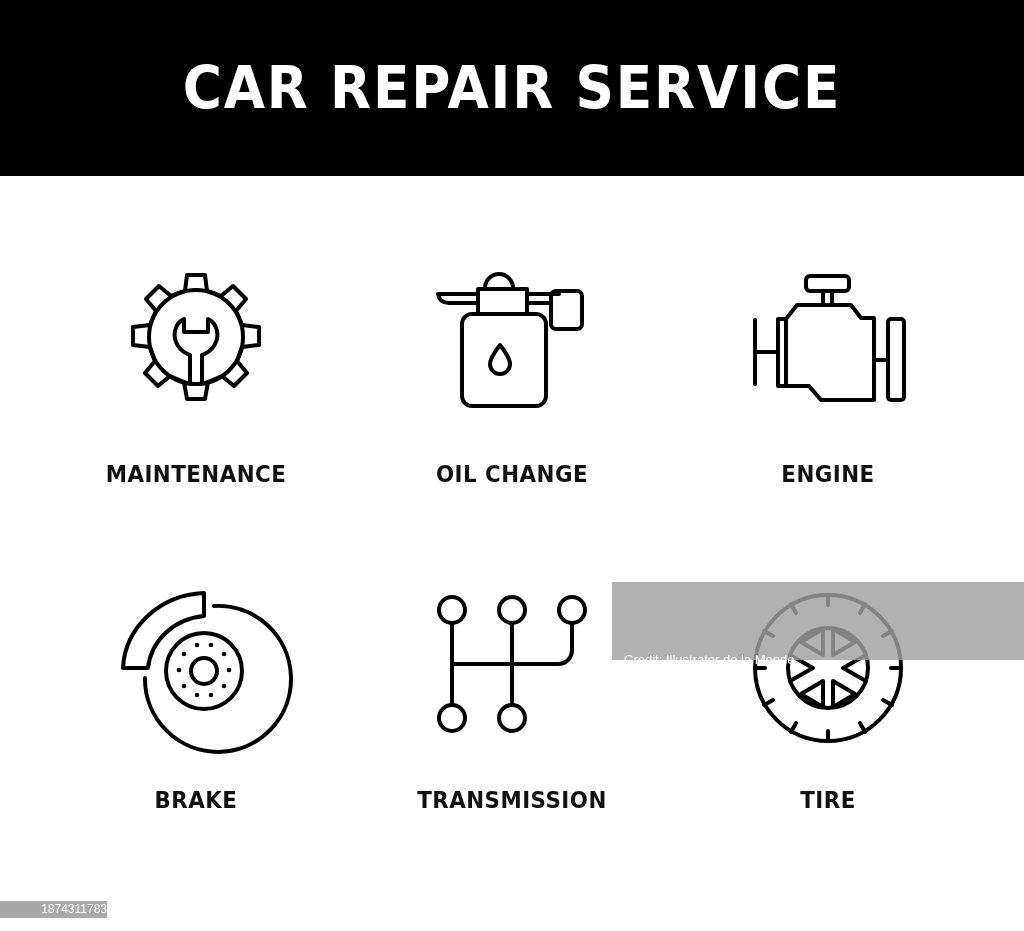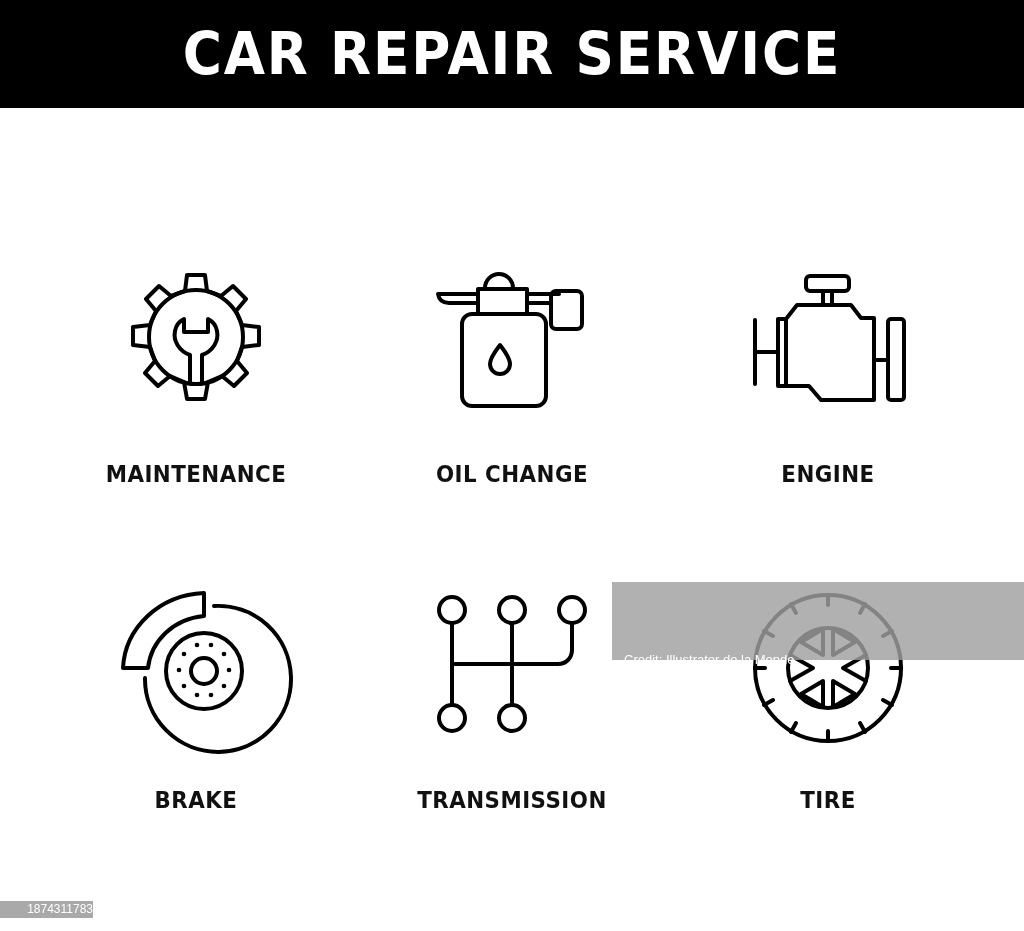--- a/index.html
+++ b/index.html
@@ -2,21 +2,21 @@
 <html><head>
 <meta charset="utf-8">
 <style>
   html, body { margin: 0; padding: 0; }
   body {
     width: 1024px; height: 931px; position: relative; overflow: hidden;
     background: #ffffff;
     font-family: "Liberation Sans", "DejaVu Sans", sans-serif;
   }
   .header {
-    position: absolute; left: 0; top: 0; width: 1024px; height: 108px;
+    position: absolute; left: 0; top: 0; width: 1024px; height: 176px;
     background: #000000;
     display: flex; align-items: center; justify-content: center;
   }
   .header h1 {
     margin: 0; color: #ffffff; font-weight: 700; font-size: 58px;
     letter-spacing: 2px; font-family: "DejaVu Sans", "Liberation Sans", sans-serif;
     transform: scaleX(0.92);
   }
   .icon {
     position: absolute; width: 170px; height: 170px;
@@ -36,21 +36,21 @@
   }
   .wm-brand {
     position: absolute; left: 12px; top: 8px; font-size: 26px; line-height: 30px;
   }
   .wm-brand b { font-weight: 700; }
   .wm-brand span { font-weight: 400; }
   .wm-credit {
     position: absolute; left: 12px; top: 43px; font-size: 13px; font-weight: 400; line-height: 22px; margin-top: 24px;
   }
   .image-id {
-    position: absolute; left: 0; top: 901px; width: 93px; height: 17px;
+    position: absolute; left: 0; top: 901px; width: 107px; height: 17px;
     background: #a9a9a9; color: #ffffff; font-size: 12px; line-height: 17px;
     text-align: right; padding-right: 0px; box-sizing: border-box; padding-left: 4px;
     font-family: "Liberation Sans", sans-serif;
   }
 </style>
 </head>
 <body>
 
 <div class="header">
   <h1>CAR REPAIR SERVICE</h1>

